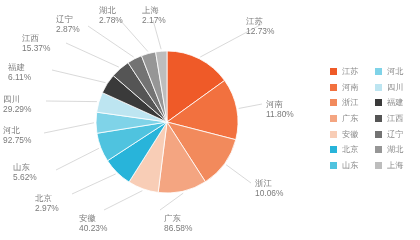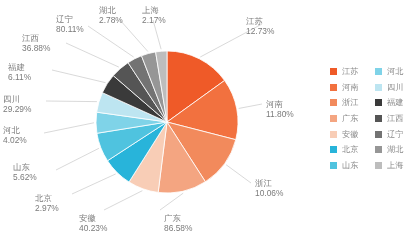--- a/index.html
+++ b/index.html
@@ -147,41 +147,41 @@
       <span class="cl-val">2.97%</span>
     </div>
 
     <div class="callout-label align-left" style="left:13px; top:162px;">
       <span class="cl-name">山东</span>
       <span class="cl-val">5.62%</span>
     </div>
 
     <div class="callout-label align-left" style="left:3px; top:125px;">
       <span class="cl-name">河北</span>
-      <span class="cl-val">4.02%</span>
+      <span class="cl-val">92.75%</span>
     </div>
 
     <div class="callout-label align-left" style="left:3px; top:94px;">
       <span class="cl-name">四川</span>
       <span class="cl-val">29.29%</span>
     </div>
 
     <div class="callout-label align-left" style="left:8px; top:62px;">
       <span class="cl-name">福建</span>
       <span class="cl-val">6.11%</span>
     </div>
 
     <div class="callout-label align-left" style="left:22px; top:33px;">
       <span class="cl-name">江西</span>
-      <span class="cl-val">36.88%</span>
+      <span class="cl-val">15.37%</span>
     </div>
 
     <div class="callout-label align-left" style="left:56px; top:14px;">
       <span class="cl-name">辽宁</span>
-      <span class="cl-val">80.11%</span>
+      <span class="cl-val">2.87%</span>
     </div>
 
     <div class="callout-label align-left" style="left:99px; top:5px;">
       <span class="cl-name">湖北</span>
       <span class="cl-val">2.78%</span>
     </div>
 
     <div class="callout-label align-left" style="left:142px; top:5px;">
       <span class="cl-name">上海</span>
       <span class="cl-val">2.17%</span>

